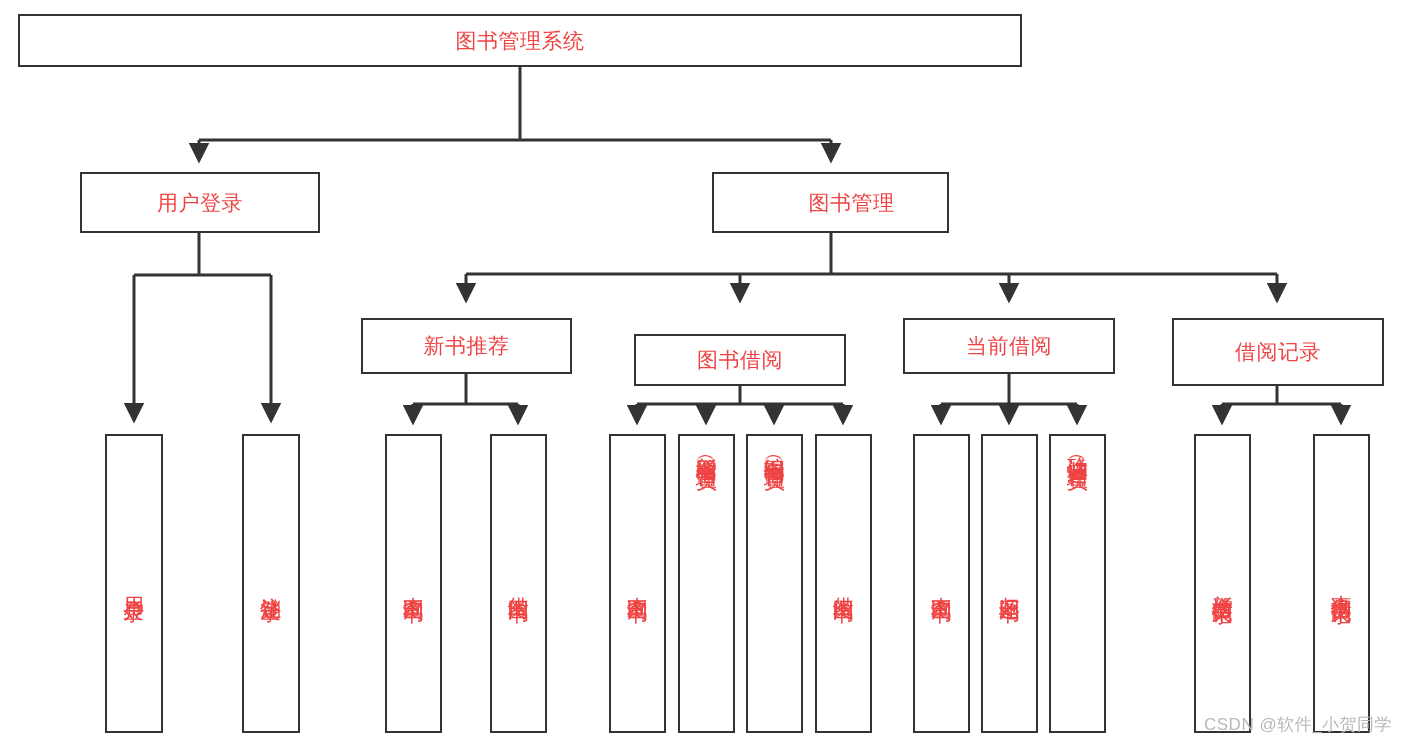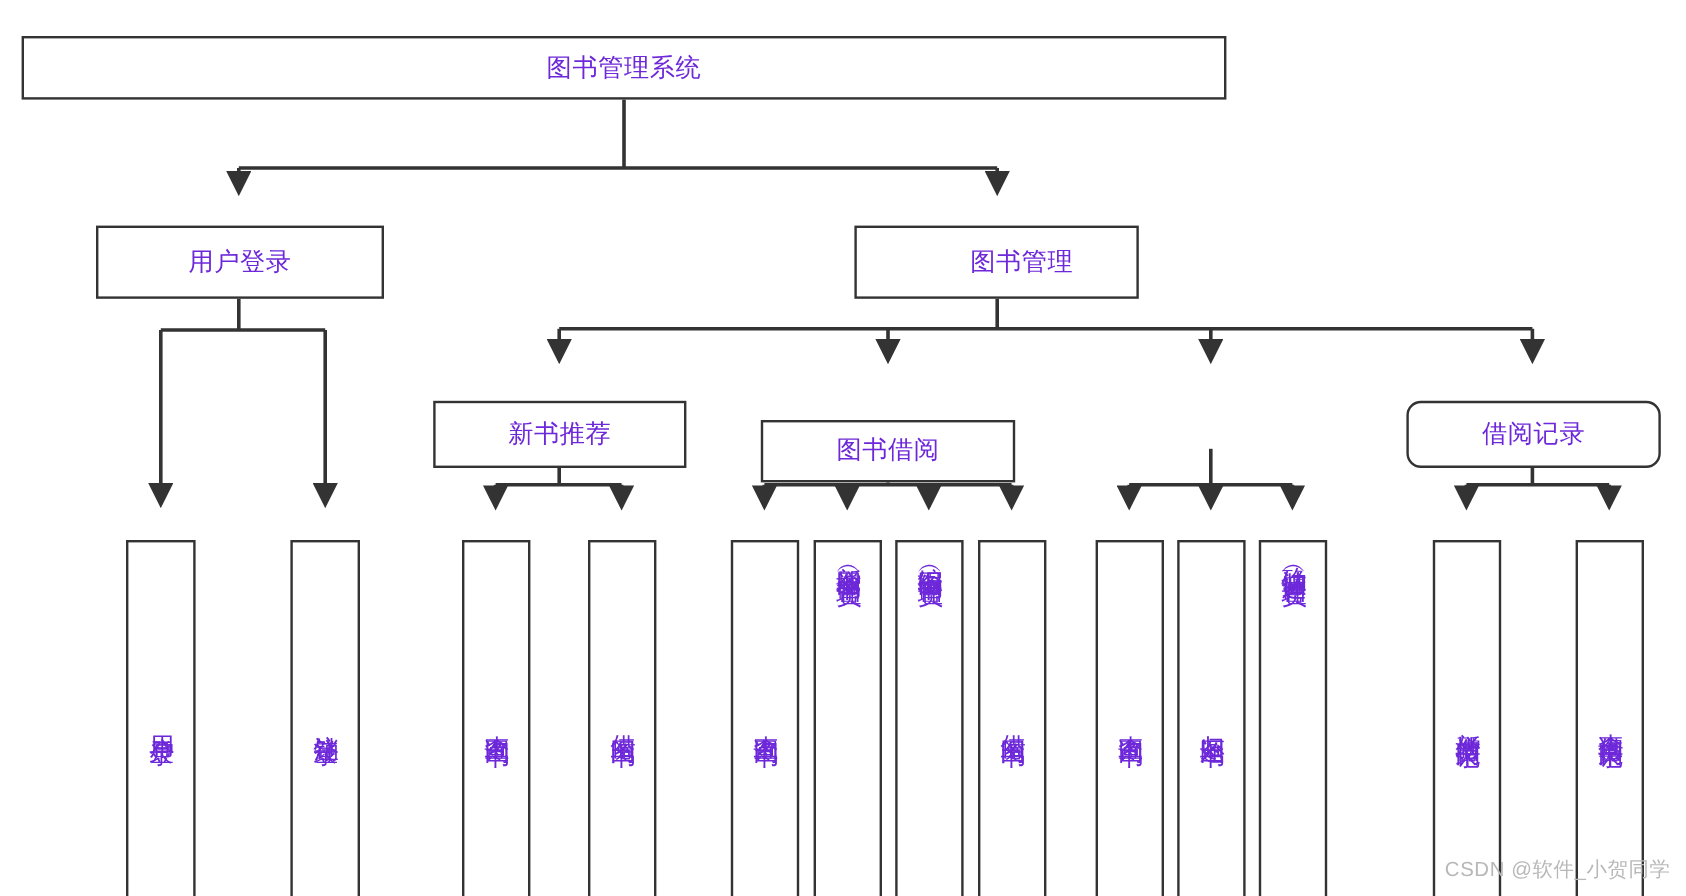--- a/index.html
+++ b/index.html
@@ -26,23 +26,22 @@
     pointer-events: none;
   }
   .node {
     position: absolute;
     box-sizing: border-box;
     border: 2px solid #333333;
     background: #ffffff;
     display: flex;
     align-items: center;
     justify-content: center;
-    color: #6d28d9;
+    color: #ef4444;
     z-index: 2;
-    margin-top: 16px;
   }
   .node.h {
     font-size: 21px;
     line-height: 1.2;
     letter-spacing: 0.5px;
   }
   .node.v {
     writing-mode: vertical-rl;
     text-orientation: upright;
     font-size: 21px;
@@ -138,21 +137,24 @@
   <div class="node h" style="left:712px; top:172px; width:237px; height:61px;padding-left:42px;">
     <span>图书管理</span>
   </div>
 
   <div class="node h" style="left:361px; top:318px; width:211px; height:56px;">
     <span>新书推荐</span>
   </div>
   <div class="node h" style="left:634px; top:334px; width:212px; height:52px;">
     <span>图书借阅</span>
   </div>
-  <div class="node h" style="left:1172px; top:318px; width:212px; height:56px;border-radius:12px;">
+  <div class="node h" style="left:903px; top:318px; width:212px; height:56px;">
+    <span>当前借阅</span>
+  </div>
+  <div class="node h" style="left:1172px; top:318px; width:212px; height:68px;">
     <span>借阅记录</span>
   </div>
 
   <div class="node v" style="left:105px; top:434px; width:58px; height:299px;">
     <span class="vtext">用户登录</span>
   </div>
   <div class="node v" style="left:242px; top:434px; width:58px; height:299px;">
     <span class="vtext">注销登录</span>
   </div>
 

